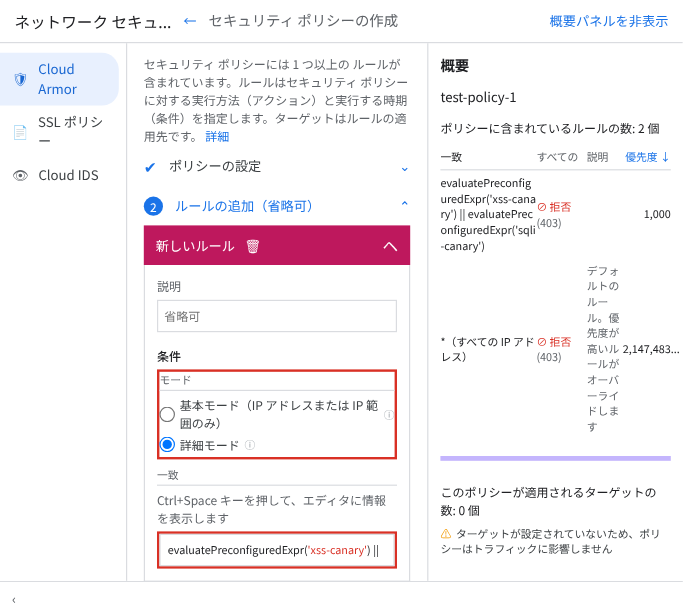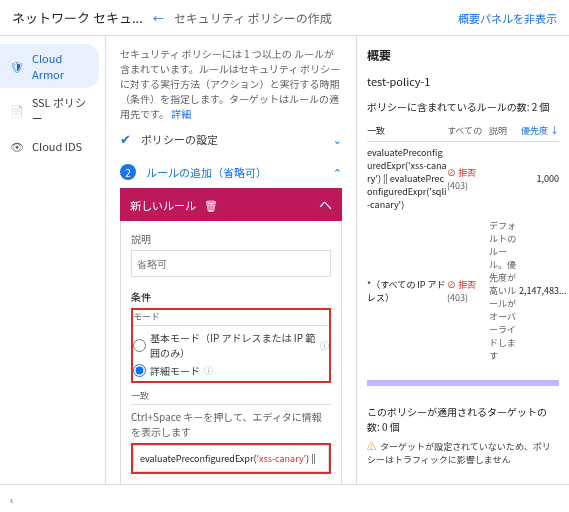--- a/index.html
+++ b/index.html
@@ -46,21 +46,21 @@
 .rlbl{font-size:10px;color:#202124;margin-top:10px}
 .tblhdr{display:flex;font-size:9px;color:#5f6368;border-bottom:1px solid #dadce0;padding:4px 0;margin-top:6px}
 .tblrow{display:flex;font-size:9px;padding:4px 0;align-items:center}
 .c1{flex:1.8;word-break:break-all;color:#202124}
 .c2{width:42px;color:#d93025}
 .c3{width:30px;color:#5f6368;word-break:break-all}
 .c4{width:40px;text-align:right;color:#202124}
 .c4h{color:#1a73e8}
 .deny{color:#d93025;font-size:9px}
 .deny::before{content:"⊘";margin-right:2px}
-.rsect{margin-top:14px;border-top:6px solid #c4b5fd;padding-top:8px}
+.rsect{margin-top:14px;border-top:4px solid #c4b5fd;padding-top:8px}
 .warn{color:#f29900;margin-right:4px}
 .foot{position:fixed;bottom:0;left:0;width:569px;height:28px;border-top:1px solid #dadce0;background:#fff;display:flex;align-items:center;padding:0 10px;color:#5f6368;font-size:11px}
 </style>
 </head>
 <body>
 
 <div class="top">
   <span class="tl">ネットワーク セキュ...</span>
   <span class="back">←</span>
   <span class="sub">セキュリティ ポリシーの作成</span>

